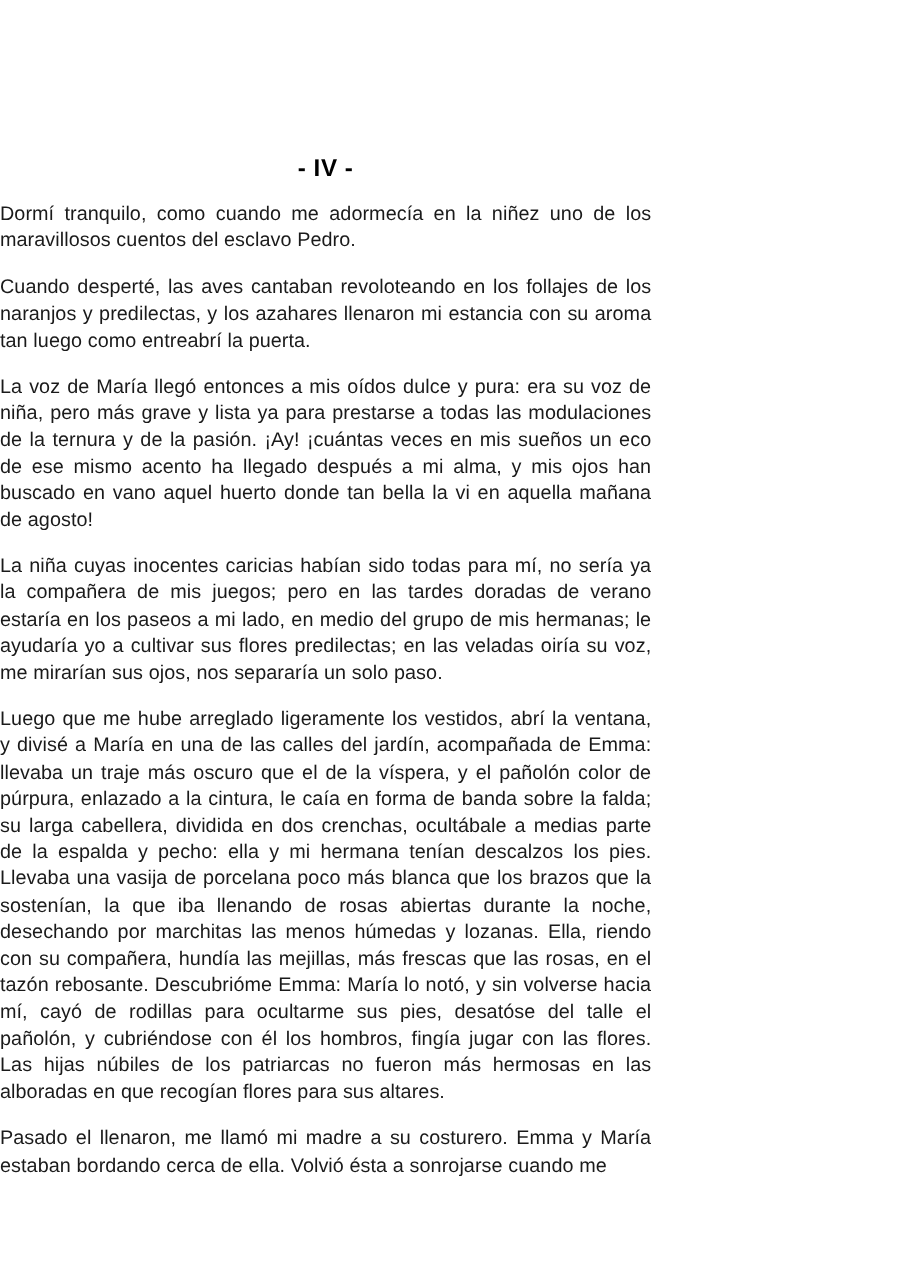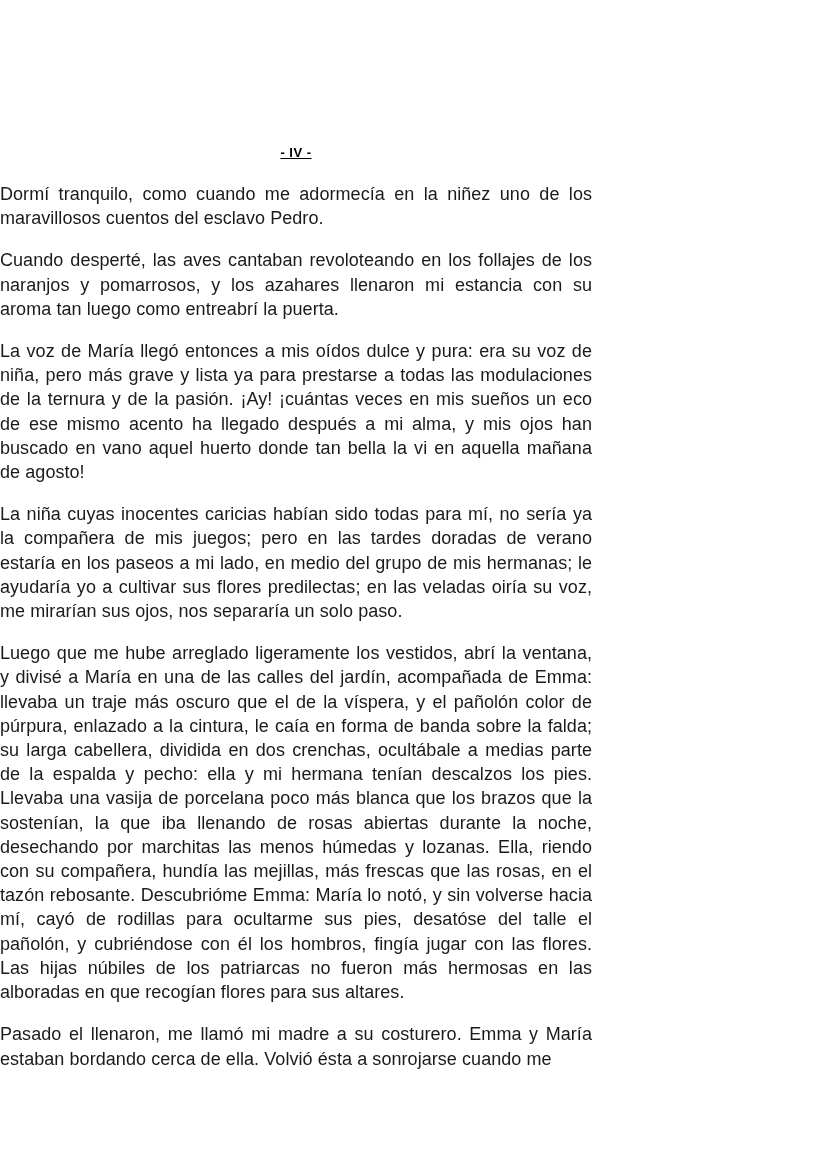--- a/index.html
+++ b/index.html
@@ -21,29 +21,28 @@
     width: 828px;
     height: 1171px;
     background: #ffffff;
     box-sizing: border-box;
   }
   .chapter-heading {
     margin: 0;
     padding: 0;
     text-align: center;
     font-weight: bold;
-    font-size: 13px;
+    font-size: 22px;
     line-height: 24px;
     letter-spacing: 0.5px;
     color: #000000;
     position: absolute;
     top: 141px;
     left: 0;
     width: 592px;
-    text-decoration: underline;
   }
   .body-text {
     position: absolute;
     top: 182px;
     left: 0;
     width: 592px;
   }
   p.para {
     margin: 0 0 18px 0;
     padding: 0;
@@ -61,20 +60,20 @@
 </style>
 </head>
 <body>
 
 <div class="page">
 
   <h1 class="chapter-heading">- IV -</h1>
 
   <div class="body-text">
     <p class="para">Dormí tranquilo, como cuando me adormecía en la niñez uno de los maravillosos cuentos del esclavo Pedro.</p>
-    <p class="para">Cuando desperté, las aves cantaban revoloteando en los follajes de los naranjos y pomarrosos, y los azahares llenaron mi estancia con su aroma tan luego como entreabrí la puerta.</p>
+    <p class="para">Cuando desperté, las aves cantaban revoloteando en los follajes de los naranjos y predilectas, y los azahares llenaron mi estancia con su aroma tan luego como entreabrí la puerta.</p>
     <p class="para">La voz de María llegó entonces a mis oídos dulce y pura: era su voz de niña, pero más grave y lista ya para prestarse a todas las modulaciones de la ternura y de la pasión. ¡Ay! ¡cuántas veces en mis sueños un eco de ese mismo acento ha llegado después a mi alma, y mis ojos han buscado en vano aquel huerto donde tan bella la vi en aquella mañana de agosto!</p>
     <p class="para">La niña cuyas inocentes caricias habían sido todas para mí, no sería ya la compañera de mis juegos; pero en las tardes doradas de verano estaría en los paseos a mi lado, en medio del grupo de mis hermanas; le ayudaría yo a cultivar sus flores predilectas; en las veladas oiría su voz, me mirarían sus ojos, nos separaría un solo paso.</p>
     <p class="para">Luego que me hube arreglado ligeramente los vestidos, abrí la ventana, y divisé a María en una de las calles del jardín, acompañada de Emma: llevaba un traje más oscuro que el de la víspera, y el pañolón color de púrpura, enlazado a la cintura, le caía en forma de banda sobre la falda; su larga cabellera, dividida en dos crenchas, ocultábale a medias parte de la espalda y pecho: ella y mi hermana tenían descalzos los pies. Llevaba una vasija de porcelana poco más blanca que los brazos que la sostenían, la que iba llenando de rosas abiertas durante la noche, desechando por marchitas las menos húmedas y lozanas. Ella, riendo con su compañera, hundía las mejillas, más frescas que las rosas, en el tazón rebosante. Descubrióme Emma: María lo notó, y sin volverse hacia mí, cayó de rodillas para ocultarme sus pies, desatóse del talle el pañolón, y cubriéndose con él los hombros, fingía jugar con las flores. Las hijas núbiles de los patriarcas no fueron más hermosas en las alboradas en que recogían flores para sus altares.</p>
     <p class="para">Pasado el llenaron, me llamó mi madre a su costurero. Emma y María estaban bordando cerca de ella. Volvió ésta a sonrojarse cuando me</p>
   </div>
 
 </div>
 
 </body></html>

